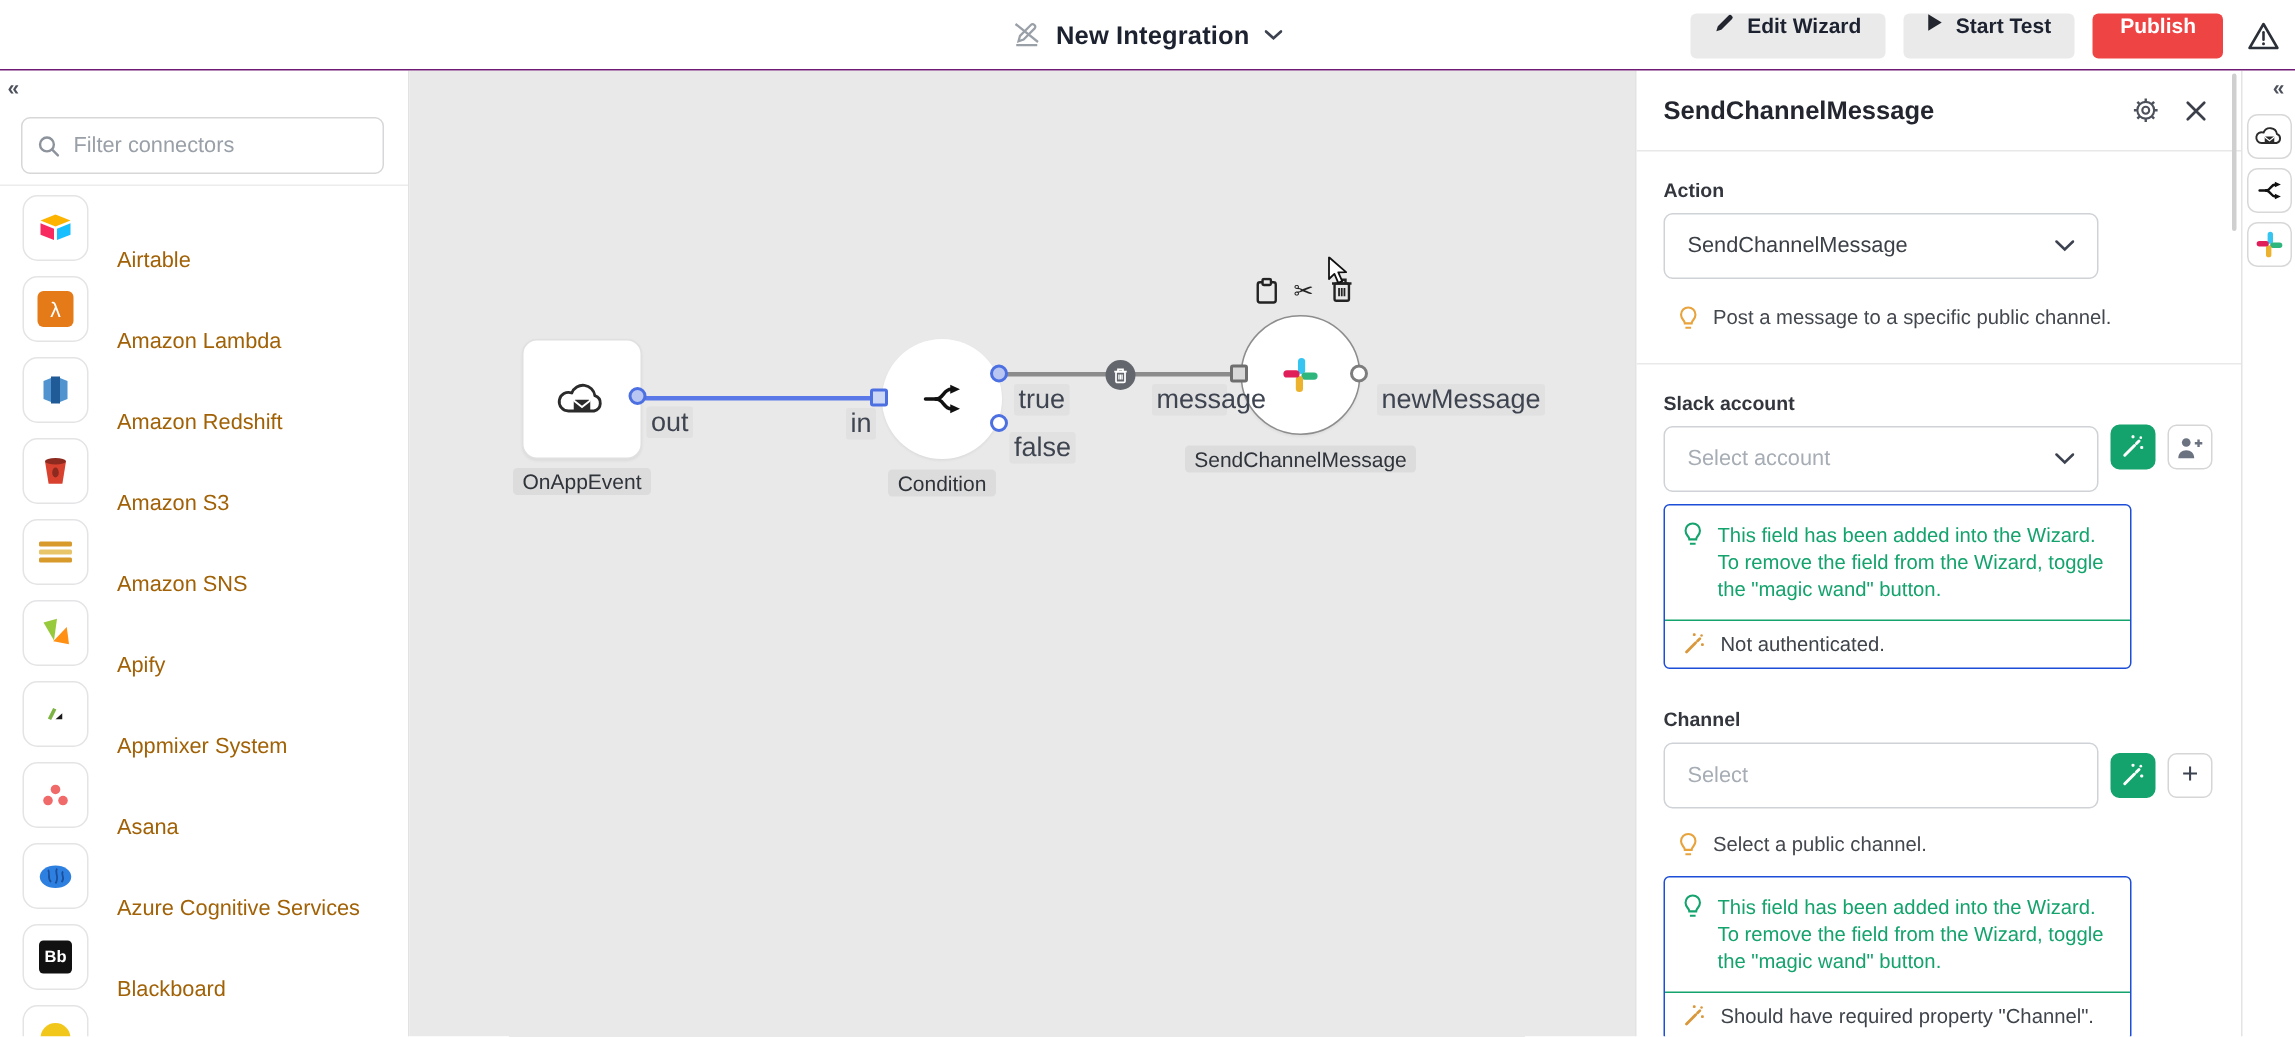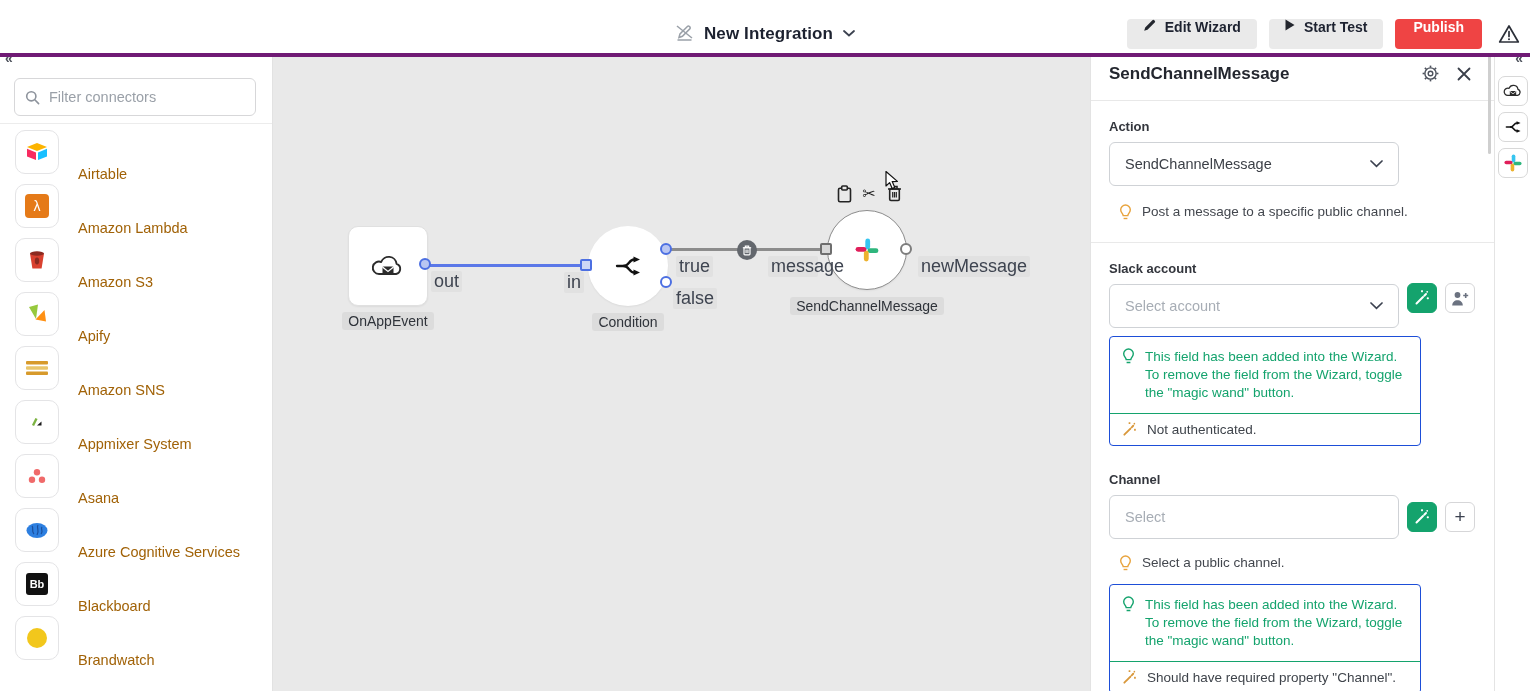--- a/index.html
+++ b/index.html
@@ -1,21 +1,21 @@
 <!DOCTYPE html>
 <html><head>
 <meta charset="utf-8">
 <style>
   * { margin:0; padding:0; box-sizing:border-box; }
   html,body { width:1530px; height:691px; overflow:hidden; }
   body { font-family:"Liberation Sans", sans-serif; background:#fff; position:relative; color:#2e333b; }
   svg { display:block; }
 
   
-  .topbar { position:absolute; left:0; top:0; width:1530px; height:47px; background:#fff; border-bottom:4px solid #701a75; z-index:50;margin-top:10px; }
+  .topbar { position:absolute; left:0; top:0; width:1530px; height:47px; background:#fff; border-bottom:1px solid #701a75; z-index:50; }
   .title-group { position:absolute; left:50%; transform:translateX(-50%); top:0; height:47px; display:flex; align-items:center; gap:10px; cursor:pointer; }
   .title-text { font-size:17px; font-weight:bold; color:#1d2230; letter-spacing:.1px; }
   .topbar-right { position:absolute; right:8px; top:0; height:47px; display:flex; align-items:center; gap:12px; }
   .tb-btn { height:30px; border:none; border-radius:4px; background:#eaeaea; color:#1d2230; font-size:14px; font-weight:bold; font-family:inherit; display:flex; gap:9px; padding:0 16px; cursor:pointer; }
   .tb-btn.primary { background:#ef4444; color:#fff; padding:0 18px; }
   .warn-btn { background:none; border:none; cursor:pointer; padding:2px; margin-left:2px; }
 
   
   .left-sidebar { position:absolute; left:0; top:47px; width:273px; height:644px; background:#fff; border-right:1px solid #e2e2e2; overflow:hidden; }
   .collapse-left { position:absolute; left:5px; top:3px; font-size:14px; font-weight:bold; color:#4d525c; cursor:pointer; }
@@ -158,51 +158,61 @@
       <span class="connector-label">Airtable</span>
     </div>
 
     <div class="connector-row">
       <span class="connector-icon">
           <span class="lambda-box">λ</span>
         </span>
       <span class="connector-label">Amazon Lambda</span>
     </div>
 
+    <div class="connector-row">
+      <span class="connector-icon">
+        <svg width="22" height="22" viewBox="0 0 22 22">
+            <polygon points="3,5 8,3 8,19 3,17" fill="#5193CE"></polygon>
+            <polygon points="19,5 14,3 14,19 19,17" fill="#5193CE"></polygon>
+            <rect x="8" y="2" width="6" height="18" fill="#205B97"></rect>
+          </svg>
+      </span>
+      <span class="connector-label">Amazon Redshift</span>
+    </div>
 
     <div class="connector-row">
       <span class="connector-icon">
         <svg width="20" height="22" viewBox="0 0 20 22">
             <polygon points="3,4.5 17,4.5 14.6,19.5 5.4,19.5" fill="#D9412F"></polygon>
             <ellipse cx="10" cy="4.5" rx="7" ry="2.2" fill="#8C2A20"></ellipse>
             <ellipse cx="10" cy="12" rx="2.2" ry="3.4" fill="#8C2A20"></ellipse>
           </svg>
       </span>
       <span class="connector-label">Amazon S3</span>
     </div>
 
     <div class="connector-row">
       <span class="connector-icon">
-        <svg width="22" height="22" viewBox="0 0 22 22">
-            <polygon points="3,4 12,1.5 10,16" fill="#97C93D"></polygon>
-            <polygon points="9.5,16.5 18.5,7 20,18.5" fill="#FF9013"></polygon>
-          </svg>
-      </span>
-      <span class="connector-label">Apify</span>
-    </div>
-
-    <div class="connector-row">
-      <span class="connector-icon">
         <svg width="24" height="16" viewBox="0 0 24 16">
             <rect x="1" y="1" width="22" height="3.4" rx="1" fill="#D79A2B"></rect>
             <rect x="1" y="6.3" width="22" height="3.4" rx="1" fill="#E9C56A"></rect>
             <rect x="1" y="11.6" width="22" height="3.4" rx="1" fill="#D79A2B"></rect>
           </svg>
       </span>
       <span class="connector-label">Amazon SNS</span>
+    </div>
+
+    <div class="connector-row">
+      <span class="connector-icon">
+        <svg width="22" height="22" viewBox="0 0 22 22">
+            <polygon points="3,4 12,1.5 10,16" fill="#97C93D"></polygon>
+            <polygon points="9.5,16.5 18.5,7 20,18.5" fill="#FF9013"></polygon>
+          </svg>
+      </span>
+      <span class="connector-label">Apify</span>
     </div>
 
     <div class="connector-row">
       <span class="connector-icon">
         <svg width="12" height="12" viewBox="0 0 12 12">
             <line x1="2" y1="9.5" x2="5.5" y2="2.5" stroke="#7CB342" stroke-width="2.4"></line>
             <polygon points="6,9.5 10.5,5.5 10.5,9.5" fill="#1a1a1a"></polygon>
           </svg>
       </span>
       <span class="connector-label">Appmixer System</span>

